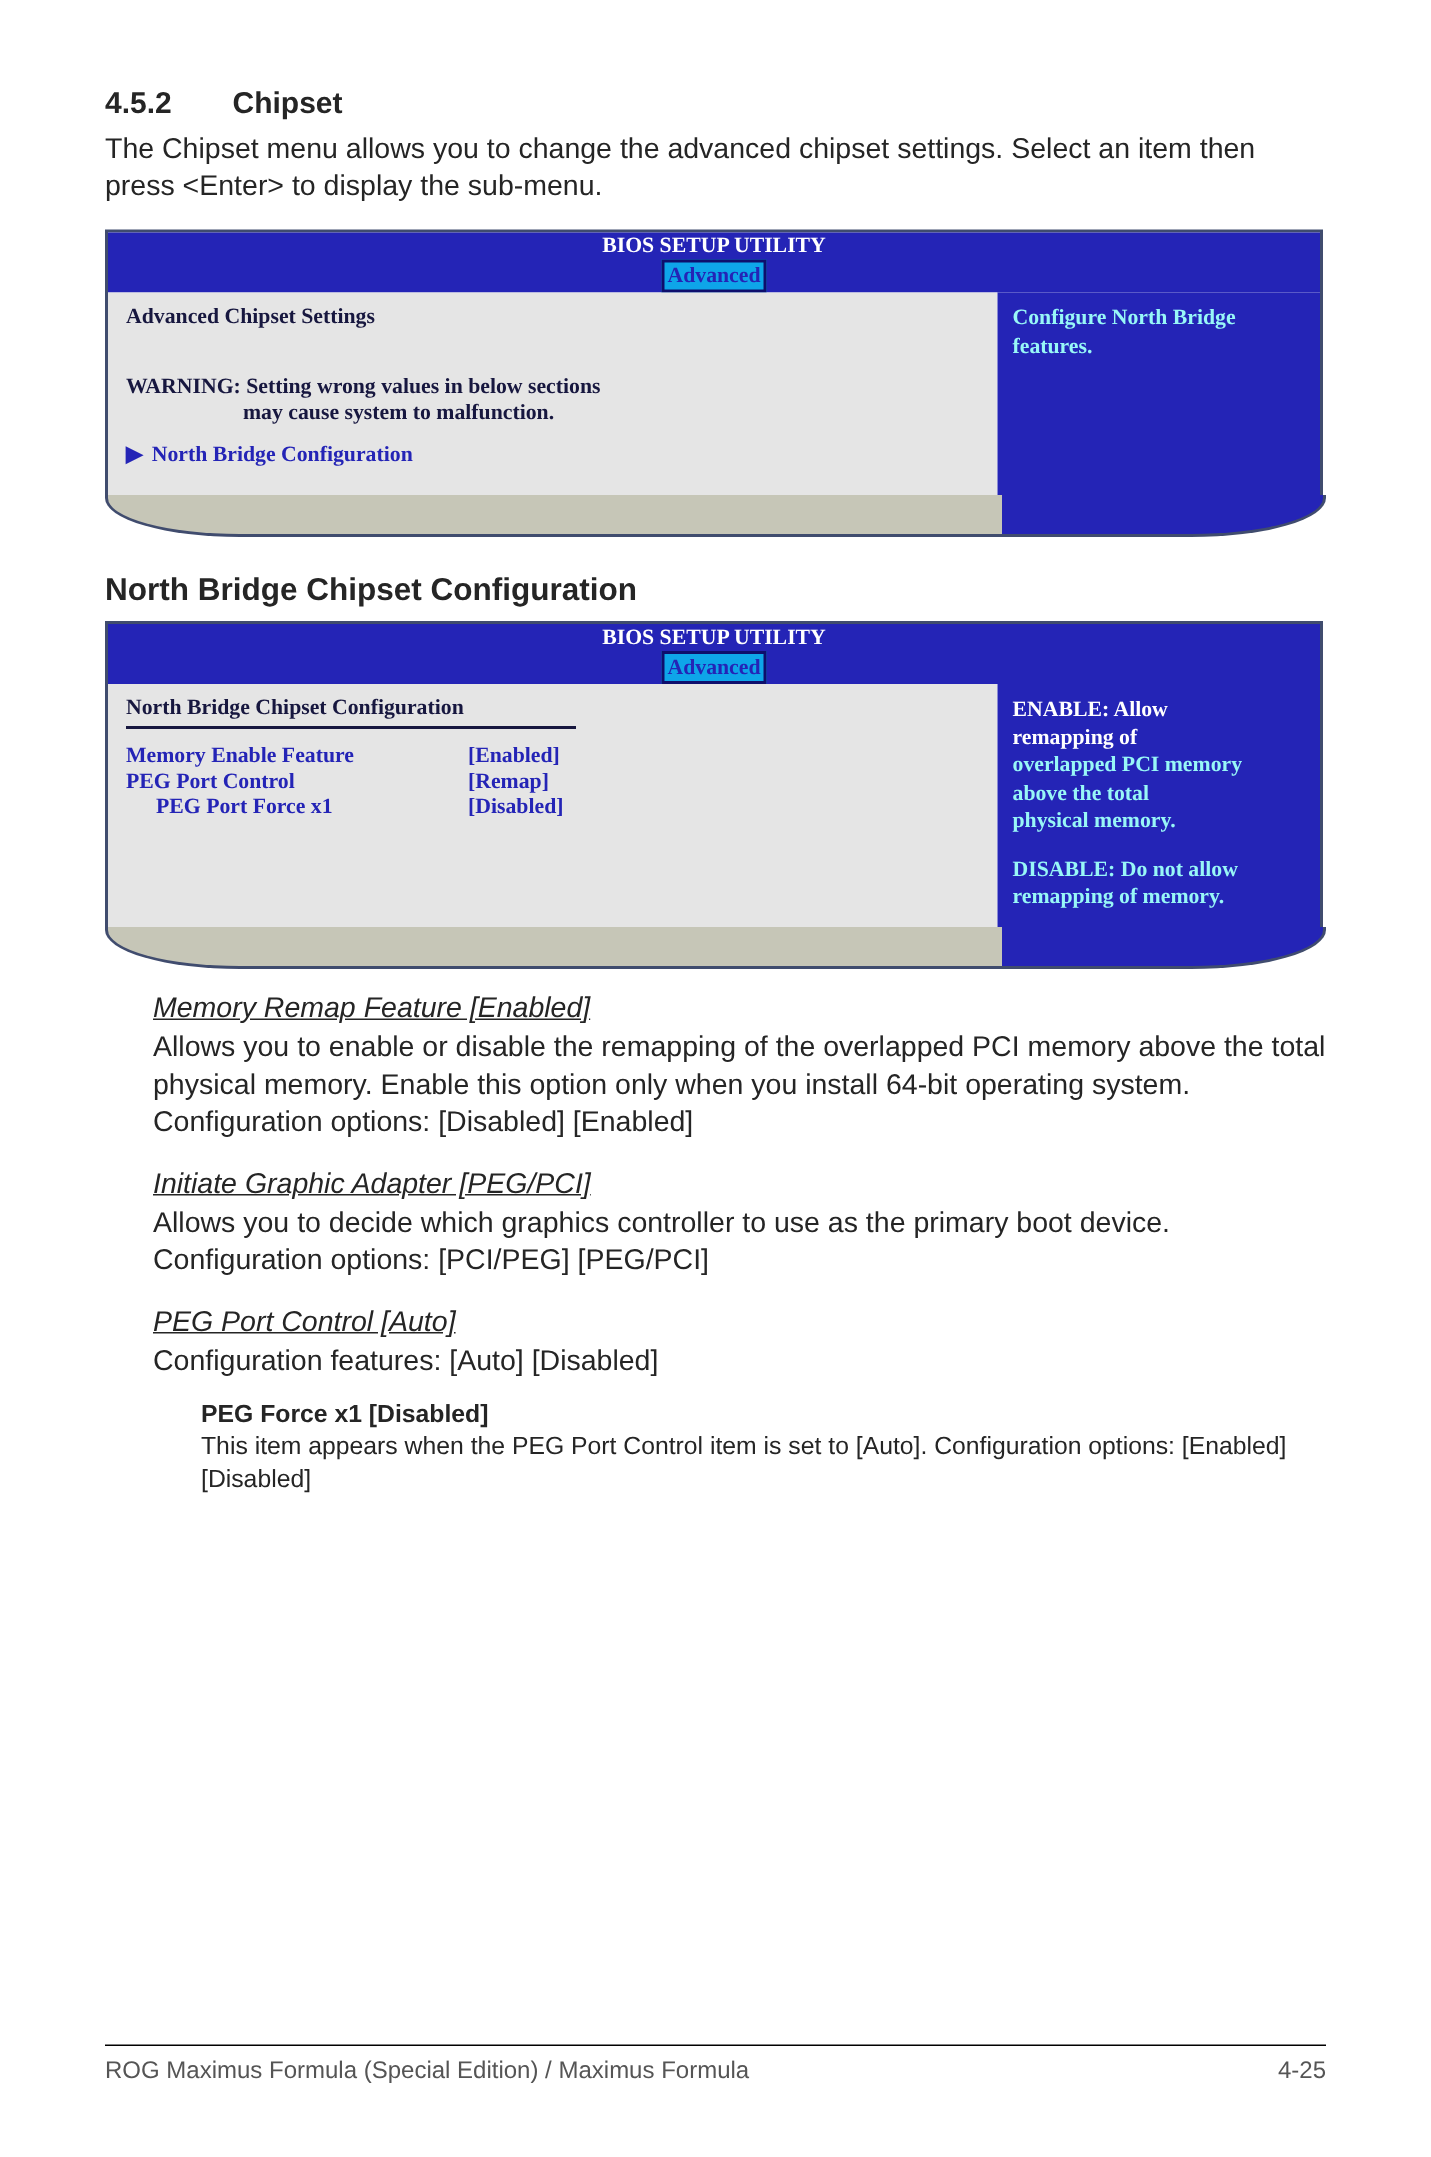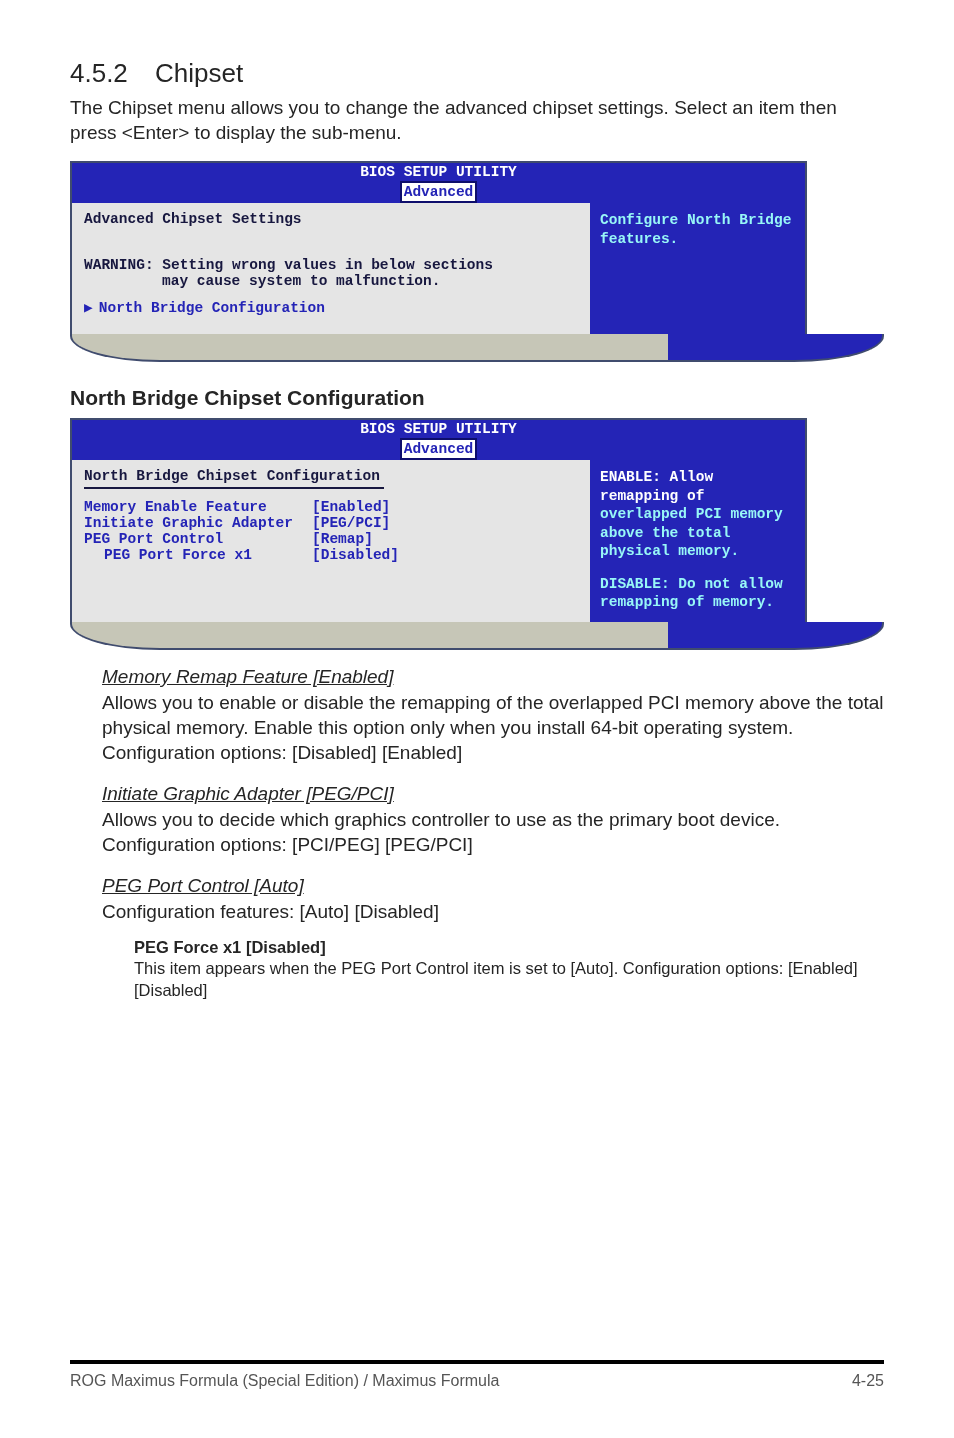--- a/index.html
+++ b/index.html
@@ -7,57 +7,57 @@
       width: 954px;
       height: 1438px;
       font-family: Arial, Helvetica, sans-serif;
       font-size: 19px;
       color: #252525;
       padding: 58px 70px 40px 70px;
       background: #ffffff;
       position: relative;
     }
     .section-heading {
-      font-weight: normal;
-      font-size: 26px;
+      font-weight: bold;
+      font-size: 20px;
       margin-bottom: 6px;
     }
     .section-heading .num { display: inline-block; width: 85px; }
     .body {
       margin-bottom: 16px;
       line-height: 1.32;
     }
     .sub-heading {
       font-weight: bold;
       font-size: 21px;
       margin-top: 26px;
       margin-bottom: 8px;
     }
     
     .bios {
-      width: 737px;
-      font-family: Liberation Mono, monospace;
+      width: 812px;
+      font-family: Liberation Serif, serif;
       font-size: 14.5px;
       font-weight: bold;
       margin-bottom: 12px;
       border: 2px solid #404c6e;
       border-radius: 0;
     }
     .bios-titlebar {
       background: #2424b6;
       color: #ffffff;
       height: 40px;
       display: flex;
       flex-direction: column;
       align-items: center;
       justify-content: center;
       line-height: 1.25;
     }
     .bios-titlebar .tab {
-      background: #ffffff;
+      background: #0ea5e9;
       color: #2424b6;
       padding: 0 2px;
       border: 2px solid #0e0e6c;
     }
     .bios-body {
       display: flex;
     }
     .bios-left {
       flex: 1;
       background: #e5e5e5;
@@ -159,21 +159,21 @@
     .sub-body {
       font-size: 16.5px;
       line-height: 1.28;
     }
 
     .footer {
       position: absolute;
       bottom: 48px;
       left: 70px;
       right: 70px;
-      border-top: 4px solid #000000;
+      border-top: 1px solid #000000;
       padding-top: 8px;
       display: flex;
       justify-content: space-between;
       font-size: 16px;
       color: #555555;
     }
 
     .indent { padding-left: 20px; }
   </style>
 </head>
@@ -216,24 +216,20 @@
     <div class="tab">Advanced</div>
   </div>
   <div class="bios-body">
     <div class="bios-left">
       <div class="title-row">North Bridge Chipset Configuration</div>
       <div class="hr"></div>
 
       <div class="cfg-row blue">
         <span class="cfg-label">Memory Enable Feature</span>
         <span class="cfg-val">[Enabled]</span>
-      </div>
-      <div class="cfg-row blue">
-        <span class="cfg-label">Initiate Graphic Adapter</span>
-        <span class="cfg-val">[PEG/PCI]</span>
       </div>
       <div class="cfg-row blue">
         <span class="cfg-label">PEG Port Control</span>
         <span class="cfg-val">[Remap]</span>
       </div>
       <div class="cfg-row blue indent">
         <span class="cfg-label" style="min-width:208px;">PEG Port Force x1</span>
         <span class="cfg-val">[Disabled]</span>
       </div>
     </div>

